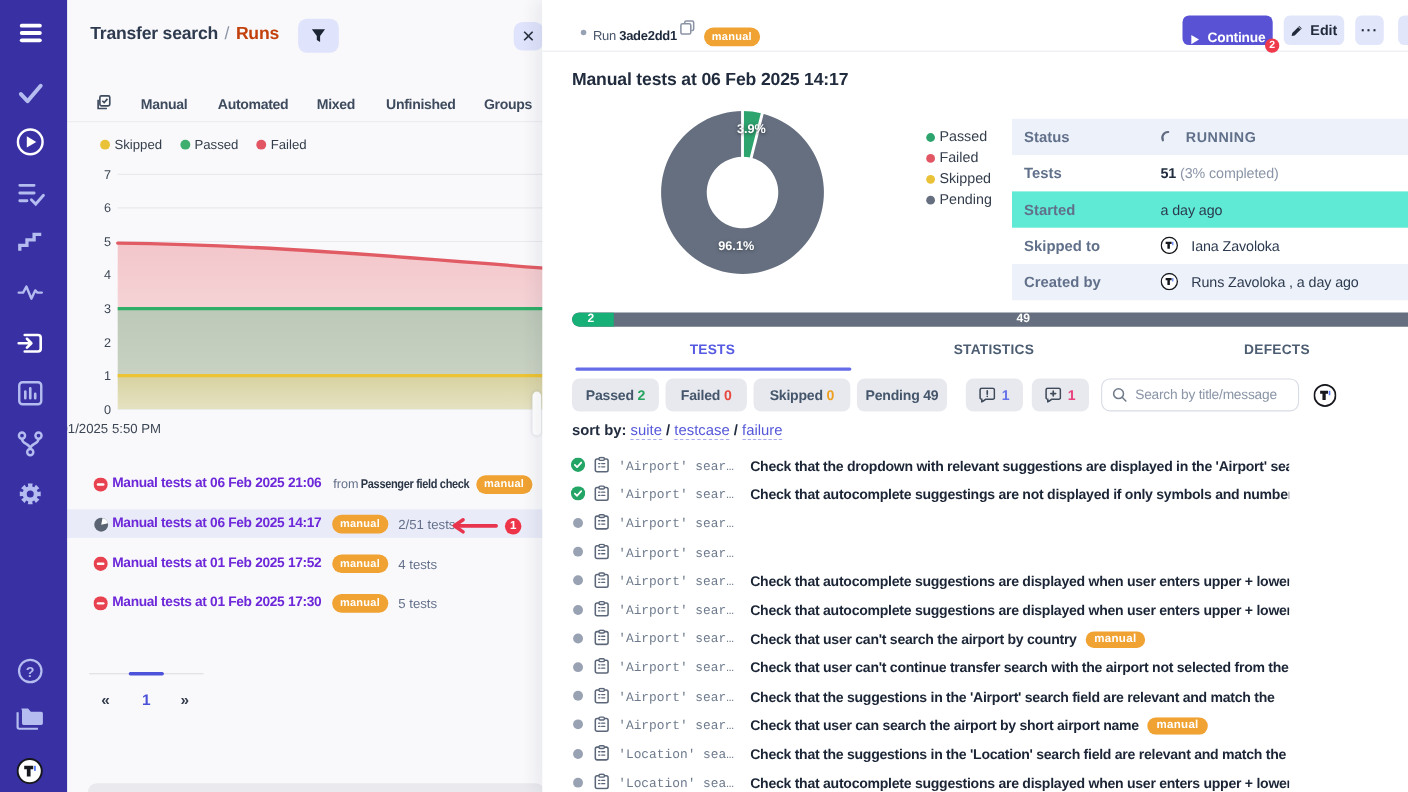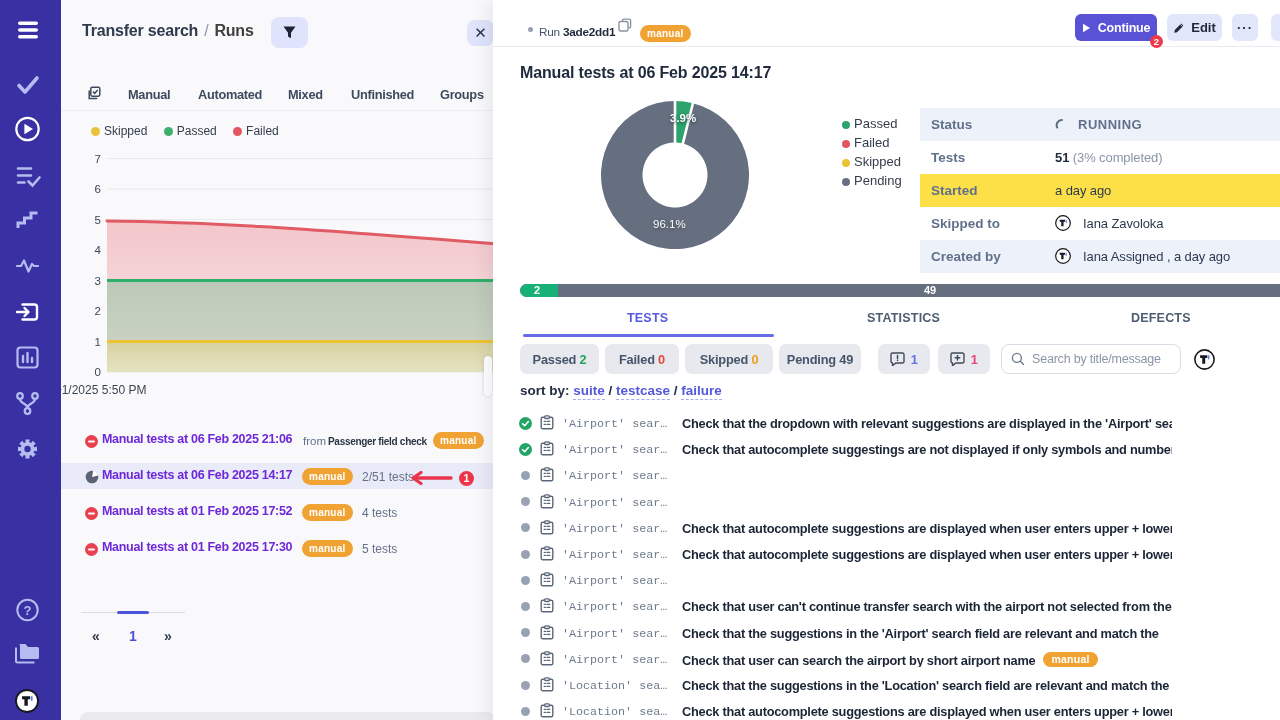--- a/index.html
+++ b/index.html
@@ -4,21 +4,21 @@
 *{margin:0;padding:0;box-sizing:border-box}
 html,body{width:1280px;height:720px;overflow:hidden;font-family:"Liberation Sans",sans-serif;background:#fff}
 body{position:relative}
 .abs{position:absolute}
 
 #sb{position:absolute;left:0;top:0;width:61px;height:720px;background:#3830a3;z-index:30}
 
 #lp{position:absolute;left:61px;top:0;width:434px;height:720px;background:#f9f9fb;z-index:1;overflow:hidden}
 .crumb{position:absolute;left:21px;top:22px;font-size:16px;font-weight:700;color:#2e3a4e;letter-spacing:-.2px}
 .crumb .sl{color:#8b95a6;font-weight:400;padding:0 6px}
-.crumb .b2{color:#404040}
+.crumb .b2{color:#c2410c}
 .fbtn{position:absolute;left:210px;top:17px;width:37px;height:31px;background:#dfe3fb;border-radius:8px;display:flex;align-items:center;justify-content:center}
 .sinput{position:absolute;left:257px;top:17px;width:176px;height:31px;background:#fff;border:1px solid #d9dde6;border-radius:8px;display:flex;align-items:center;padding-left:11px;color:#75808f;font-size:12px;letter-spacing:-.2px}
 .xbtn{position:absolute;left:406px;top:20px;width:27px;height:26px;background:#dfe3fb;border-radius:8px;color:#2a3342;font-size:15px;display:flex;align-items:center;justify-content:center;z-index:2}
 .seltabs{position:absolute;left:0;top:80px;width:434px;height:31px;border-bottom:1px solid #ededf1}
 .tabi{position:absolute;font-size:12.8px;font-weight:700;color:#3e4b5e;top:87px;letter-spacing:-.3px}
 .legend{position:absolute;top:124px;left:30px;font-size:12px;color:#333d4b}
 .legend span.d{display:inline-block;width:9px;height:9px;border-radius:50%;margin-right:4px;vertical-align:-1px}
 .legend .it{margin-right:13px}
 .runrow{position:absolute;left:0;width:434px;height:36px}
 .runrow .ric{position:absolute;left:24px;top:12px}
@@ -29,35 +29,35 @@
 .pgline{position:absolute;left:20px;top:612px;width:104px;height:1px;background:#dcdce2}
 .pgact{position:absolute;left:56px;top:611px;width:32px;height:3px;background:#4d52da;border-radius:2px}
 .pgc{position:absolute;top:628px;font-size:14px;color:#333c4c;font-weight:700}
 .bstrip{position:absolute;left:19px;top:712px;width:415px;height:8px;background:#e9e9ee;border-radius:8px 8px 0 0}
 
 #dr{position:absolute;left:493px;top:0;width:787px;height:720px;background:#fff;z-index:20;box-shadow:-7px 0 14px rgba(35,40,70,.07)}
 .topbar{position:absolute;left:0;top:0;width:787px;height:47px;border-bottom:1px solid #e9ebf1;background:#fff}
 .runid{position:absolute;left:46px;top:25px;font-size:11.8px;color:#46536a;letter-spacing:-.25px}
 .runid b{color:#1e2a3c;font-weight:700}
 .cbtn{position:absolute;top:14px;height:27px;border-radius:6px;background:#e2e6fa;color:#202a3a;font-size:13px;font-weight:700;display:flex;align-items:center;justify-content:center}
-.contbtn{position:absolute;left:582px;top:14px;width:82px;height:27px;background:#5952d4;border-radius:6px;color:#fff;font-size:12.5px;font-weight:700;display:flex;align-items:center;justify-content:center;letter-spacing:-.2px}
+.contbtn{position:absolute;left:582px;top:14px;width:82px;height:27px;background:#5952d4;border-radius:6px;color:#fff;font-size:12.5px;font-weight:700;display:flex;align-items:flex-end;justify-content:center;letter-spacing:-.2px}
 .h1{position:absolute;left:27px;top:64px;font-size:16px;font-weight:700;color:#202b3d;letter-spacing:-.15px}
 .dlab{position:absolute;left:349px;font-size:13px;color:#333d4b}
 .dlab .d{display:inline-block;width:8px;height:8px;border-radius:50%;margin-right:4px;vertical-align:-0.5px}
 .strow{position:absolute;left:427px;width:360px;height:33px}
 .strow .lb{position:absolute;left:11px;top:9px;font-size:13.5px;font-weight:700;color:#61708a}
 .strow .vl{position:absolute;left:135px;top:9px;font-size:13px;color:#2c3a4f;letter-spacing:-.1px}
 .pbar{position:absolute;left:27px;top:284px;width:760px;height:13px;background:#656f7f;border-radius:7px 0 0 7px;overflow:hidden}
 .pbar .grn{position:absolute;left:0;top:0;width:38px;height:13px;background:#17b077;border-radius:7px 0 0 7px}
 .pbar span{position:absolute;top:0;font-size:11px;font-weight:700;color:#fff;line-height:13px}
 .dtab{position:absolute;top:311px;font-size:12.5px;font-weight:700;color:#4d5d72;letter-spacing:.2px}
 .chip{position:absolute;top:344px;height:30px;background:#e7e9ee;border-radius:7px;font-size:12.8px;font-weight:700;color:#45566c;display:flex;align-items:center;justify-content:center;letter-spacing:-.2px}
 .srch2{position:absolute;left:508px;top:344px;width:180px;height:30px;background:#fff;border:1px solid #d8dce5;border-radius:8px;display:flex;align-items:center;padding-left:9px;font-size:12.5px;color:#8b95a6;letter-spacing:-.2px}
 .sortrow{position:absolute;left:27px;top:383px;font-size:13.5px;color:#222d3f;font-weight:700}
-.sortrow a{color:#5558d9;font-weight:700;text-decoration:none;border-bottom:1.5px dashed #a9abec;padding-bottom:1px}
+.sortrow a{color:#5558d9;font-weight:400;text-decoration:none;border-bottom:1.5px dashed #a9abec;padding-bottom:1px}
 .trow{position:absolute;left:0;width:706px;height:26px}
 .trow .tpass{position:absolute;left:26px;top:6px}
 .trow .tpend{position:absolute;left:28px;top:8.5px;width:9px;height:9px;border-radius:50%;background:#99a2b3}
 .trow .clip{position:absolute;left:47px;top:5px}
 .trow .suite{position:absolute;left:69px;top:7px;font-family:"Liberation Mono",monospace;font-size:11.7px;color:#6d7a8c;white-space:pre}
 .trow .ttl{position:absolute;left:189px;top:6px;width:490px;font-size:12.8px;font-weight:700;color:#1b2536;white-space:nowrap;overflow:hidden;letter-spacing:-.25px}
 </style></head>
 <body>
 
 <div id="lp">
@@ -203,59 +203,59 @@
 
   <div class="h1">Manual tests at 06 Feb 2025 14:17</div>
 
   <svg class="abs" style="left:102px;top:95px" width="160" height="160" viewBox="0 0 160 160">
     <path d="M 97.95,8.21 A 74,74 0 1 1 80.00,6.00 L 80.00,47.50 A 32.5,32.5 0 1 0 87.88,48.47 Z" fill="#656f7f"></path>
     <path d="M 80.00,6.00 A 74,74 0 0 1 97.95,8.21 L 87.88,48.47 A 32.5,32.5 0 0 0 80.00,47.50 Z" fill="#2da46d"></path>
     <path d="M 80,3.5 L 80,50" stroke="#fff" stroke-width="2.6"></path>
     <path d="M 98.44,6.27 L 87.40,50.41" stroke="#fff" stroke-width="2.6"></path>
   </svg>
   <div class="abs" style="left:177px;top:112px;font-size:11.5px;font-weight:700;color:#fff;text-shadow:0 1px 3px rgba(40,45,55,.85)">3.9%</div>
-  <div class="abs" style="left:160px;top:218px;font-size:11.5px;font-weight:400;color:#fff;text-shadow:0 1px 3px rgba(40,45,55,.6)">96.1%</div>
+  <div class="abs" style="left:160px;top:218px;font-size:11.5px;font-weight:700;color:#fff;text-shadow:0 1px 3px rgba(40,45,55,.6)">96.1%</div>
 
   <div class="dlab" style="top:116px"><span class="d" style="background:#2da46d"></span>Passed</div>
   <div class="dlab" style="top:135px"><span class="d" style="background:#e25563"></span>Failed</div>
   <div class="dlab" style="top:154px"><span class="d" style="background:#e9c237"></span>Skipped</div>
   <div class="dlab" style="top:173px"><span class="d" style="background:#656f7f"></span>Pending</div>
 
   <div class="strow" style="top:108px;background:#edf1f9">
     <span class="lb">Status</span>
     <svg class="abs" style="left:135px;top:10px" width="14" height="14" viewBox="0 0 14 14">
         <path d="M2.2 9.5A5.2 5.2 0 0 1 7 2" fill="none" stroke="#5f6c81" stroke-width="2" stroke-linecap="round"></path>
       </svg>
     <span class="vl" style="left:158px;font-weight:700;color:#61708a;letter-spacing:.5px;font-size:13px">RUNNING</span>
   </div>
   <div class="strow" style="top:141px">
     <span class="lb">Tests</span>
     <span class="vl"><b style="color:#202b3d">51</b> <span style="color:#8a95a8">(3% completed)</span></span>
   </div>
-  <div class="strow" style="top:174px;background:#fde047">
+  <div class="strow" style="top:174px;background:#5eead4">
     <span class="lb">Started</span>
     <span class="vl">a day ago</span>
   </div>
   <div class="strow" style="top:207px">
     <span class="lb">Skipped to</span>
     <svg class="abs" style="left:135px;top:8px" width="16" height="16" viewBox="0 0 24 24">
         <circle cx="12" cy="12" r="11" fill="#fff" stroke="#16181d" stroke-width="1.8"></circle>
         <path d="M7 7.2h8.2v3.1h-2.4v6.5h-3.4V10.3H7Z" fill="#16181d"></path>
         <rect x="15.9" y="7.2" width="1.7" height="4.6" fill="#5a7bf7"></rect>
       </svg>
     <span class="vl" style="left:163px">Iana Zavoloka</span>
   </div>
   <div class="strow" style="top:240px;background:#edf1f9">
     <span class="lb">Created by</span>
     <svg class="abs" style="left:135px;top:8px" width="16" height="16" viewBox="0 0 24 24">
         <circle cx="12" cy="12" r="11" fill="#fff" stroke="#16181d" stroke-width="1.8"></circle>
         <path d="M7 7.2h8.2v3.1h-2.4v6.5h-3.4V10.3H7Z" fill="#16181d"></path>
         <rect x="15.9" y="7.2" width="1.7" height="4.6" fill="#5a7bf7"></rect>
       </svg>
-    <span class="vl" style="left:163px">Iana Assigned , a day ago</span>
+    <span class="vl" style="left:163px">Runs Zavoloka , a day ago</span>
   </div>
 
   <div class="pbar">
       <span class="grn"></span>
       <span style="left:14px">2</span>
       <span style="left:404px">49</span>
     </div>
 
   <div class="dtab" style="left:134px;color:#565ae2">TESTS</div>
   <div class="dtab" style="left:374px">STATISTICS</div>
@@ -351,20 +351,21 @@
       <span class="ttl">Check that autocomplete suggestions are displayed when user enters upper + lower case letters</span>
     </div>
 <div class="trow" style="top:567.2px">
       <span class="tpend"></span>
       <span class="clip"><svg width="14" height="15" viewBox="0 0 14 15">
           <rect x="1.2" y="2.2" width="11.6" height="11.6" rx="1.6" fill="none" stroke="#5b6678" stroke-width="1.4"></rect>
           <rect x="4.6" y="0.9" width="4.8" height="2.6" rx="0.9" fill="#f9fafc" stroke="#5b6678" stroke-width="1.3"></rect>
           <path d="M4.2 6.4h1.2M7 6.4h2.8M4.2 9.4h1.2M7 9.4h2.8" stroke="#5b6678" stroke-width="1.2" stroke-linecap="round"></path>
         </svg></span>
       <span class="suite">'Airport' sear…</span>
+      <span class="ttl">Check that user can't search the airport by country<span class="mpill mpill-sm">manual</span></span>
     </div>
 <div class="trow" style="top:593.4px">
       <span class="tpend"></span>
       <span class="clip"><svg width="14" height="15" viewBox="0 0 14 15">
           <rect x="1.2" y="2.2" width="11.6" height="11.6" rx="1.6" fill="none" stroke="#5b6678" stroke-width="1.4"></rect>
           <rect x="4.6" y="0.9" width="4.8" height="2.6" rx="0.9" fill="#f9fafc" stroke="#5b6678" stroke-width="1.3"></rect>
           <path d="M4.2 6.4h1.2M7 6.4h2.8M4.2 9.4h1.2M7 9.4h2.8" stroke="#5b6678" stroke-width="1.2" stroke-linecap="round"></path>
         </svg></span>
       <span class="suite">'Airport' sear…</span>
       <span class="ttl">Check that user can't continue transfer search with the airport not selected from the dropdown</span>

